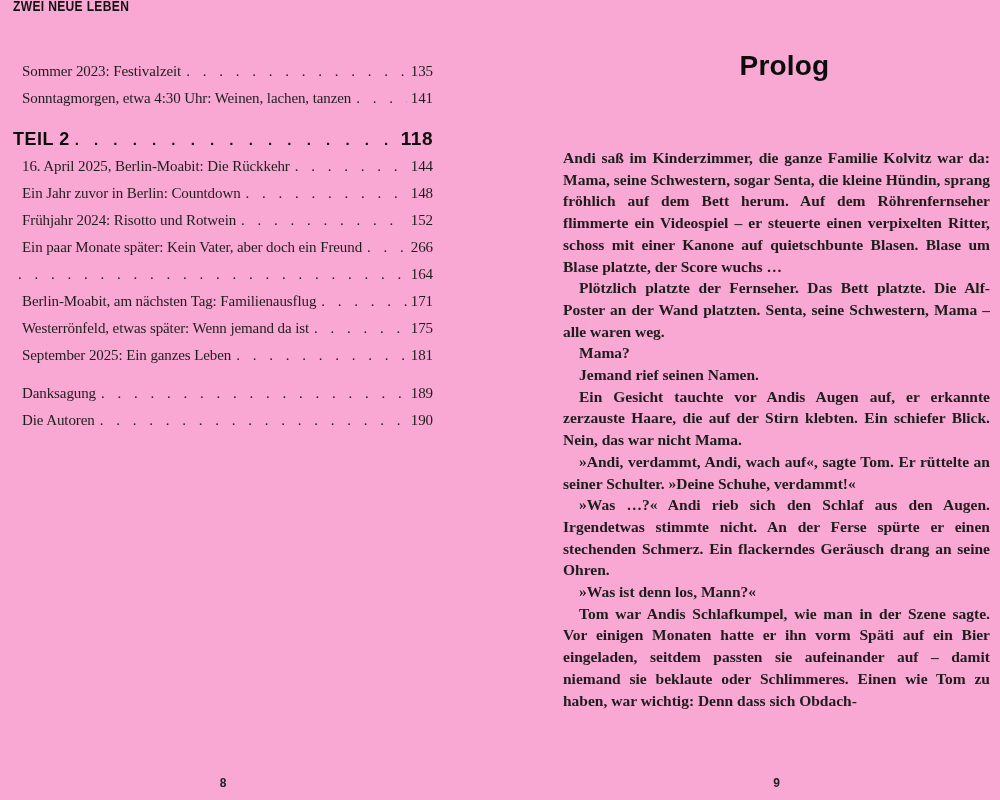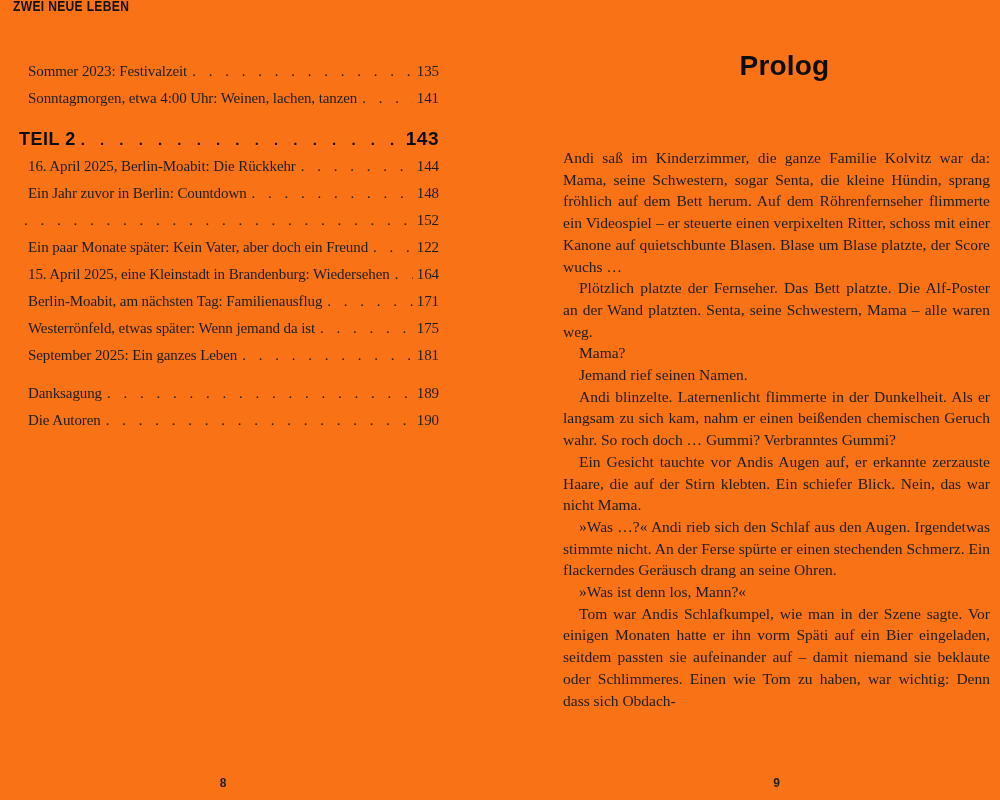--- a/index.html
+++ b/index.html
@@ -4,21 +4,21 @@
 <style>
   html, body {
     margin: 0;
     padding: 0;
     background: #ffffff;
   }
   #stage {
     position: relative;
     width: 1000px;
     height: 800px;
-    background: #f97316;
+    background: #f9a8d4;
     color: #1d1d1d;
     font-family: "Liberation Serif", serif;
     overflow: hidden;
   }
 
   
   .running-header {
     position: absolute;
     top: -2px;
     left: 13px;
@@ -27,21 +27,21 @@
     font-size: 14px;
     letter-spacing: 0.4px;
     color: #111;
     transform: scaleX(0.86);
     transform-origin: left top;
     white-space: nowrap;
   }
   .toc {
     position: absolute;
     top: 63px;
-    left: 19px;
+    left: 13px;
     width: 420px;
     font-size: 15px;
     letter-spacing: -0.1px;
   }
   .toc-row {
     display: flex;
     align-items: baseline;
     height: 27px;
     overflow: hidden;
   }
@@ -104,20 +104,21 @@
     position: absolute;
     top: 147px;
     left: 563px;
     width: 427px;
     height: 618px;
     overflow: hidden;
     font-size: 15.5px;
     line-height: 21.7px;
     text-align: justify;
     hyphens: auto;
+    font-weight: bold;
     -webkit-hyphens: auto;
   }
   .body-text p { margin: 0; }
   .body-text p.indent { text-indent: 16px; }
 
   
   .folio {
     position: absolute;
     top: 776px;
     font-family: "Liberation Sans", sans-serif;
@@ -136,50 +137,50 @@
 
   <div class="running-header">ZWEI NEUE LEBEN</div>
 
   <div class="toc" id="toc-list">
       <div class="toc-row">
         <span class="toc-label">Sommer 2023: Festivalzeit</span>
         <span class="toc-dots">. . . . . . . . . . . . . . . . . . . . . . . . . . . . . . . . . . . . . . . . . . . . . . . . . . . . . . . . . . . . </span>
         <span class="toc-pagenum">135</span>
       </div>
       <div class="toc-row">
-        <span class="toc-label">Sonntagmorgen, etwa 4:00 Uhr: Weinen, lachen, tanzen</span>
+        <span class="toc-label">Sonntagmorgen, etwa 4:30 Uhr: Weinen, lachen, tanzen</span>
         <span class="toc-dots">. . . . . . . . . . . . . . . . . . . . . . . . . . . . . . . . . . . . . . . . . . . . . . . . . . . . . . . . . . . . </span>
         <span class="toc-pagenum">141</span>
       </div>
       <div class="toc-row part">
         <span class="toc-label">TEIL 2</span>
         <span class="toc-dots">. . . . . . . . . . . . . . . . . . . . . . . . . . . . . . . . . . . . . . . . . . . . . . . . . . . . . . . . . . . . </span>
-        <span class="toc-pagenum">143</span>
+        <span class="toc-pagenum">118</span>
       </div>
       <div class="toc-row">
         <span class="toc-label">16. April 2025, Berlin-Moabit: Die Rückkehr</span>
         <span class="toc-dots">. . . . . . . . . . . . . . . . . . . . . . . . . . . . . . . . . . . . . . . . . . . . . . . . . . . . . . . . . . . . </span>
         <span class="toc-pagenum">144</span>
       </div>
       <div class="toc-row">
         <span class="toc-label">Ein Jahr zuvor in Berlin: Countdown</span>
         <span class="toc-dots">. . . . . . . . . . . . . . . . . . . . . . . . . . . . . . . . . . . . . . . . . . . . . . . . . . . . . . . . . . . . </span>
         <span class="toc-pagenum">148</span>
       </div>
       <div class="toc-row">
+        <span class="toc-label">Frühjahr 2024: Risotto und Rotwein</span>
         <span class="toc-dots">. . . . . . . . . . . . . . . . . . . . . . . . . . . . . . . . . . . . . . . . . . . . . . . . . . . . . . . . . . . . </span>
         <span class="toc-pagenum">152</span>
       </div>
       <div class="toc-row">
         <span class="toc-label">Ein paar Monate später: Kein Vater, aber doch ein Freund</span>
         <span class="toc-dots">. . . . . . . . . . . . . . . . . . . . . . . . . . . . . . . . . . . . . . . . . . . . . . . . . . . . . . . . . . . . </span>
-        <span class="toc-pagenum">122</span>
-      </div>
-      <div class="toc-row">
-        <span class="toc-label">15. April 2025, eine Kleinstadt in Brandenburg: Wiedersehen</span>
+        <span class="toc-pagenum">266</span>
+      </div>
+      <div class="toc-row">
         <span class="toc-dots">. . . . . . . . . . . . . . . . . . . . . . . . . . . . . . . . . . . . . . . . . . . . . . . . . . . . . . . . . . . . </span>
         <span class="toc-pagenum">164</span>
       </div>
       <div class="toc-row">
         <span class="toc-label">Berlin-Moabit, am nächsten Tag: Familienausflug</span>
         <span class="toc-dots">. . . . . . . . . . . . . . . . . . . . . . . . . . . . . . . . . . . . . . . . . . . . . . . . . . . . . . . . . . . . </span>
         <span class="toc-pagenum">171</span>
       </div>
       <div class="toc-row">
         <span class="toc-label">Westerrönfeld, etwas später: Wenn jemand da ist</span>
@@ -205,22 +206,22 @@
 
   <div class="folio left">8</div>
 
   <h1 class="chapter-title">Prolog</h1>
 
   <div class="body-text" id="chapter-body">
       <p>Andi saß im Kinderzimmer, die ganze Familie Kolvitz war da: Mama, seine Schwestern, sogar Senta, die kleine Hündin, sprang fröhlich auf dem Bett herum. Auf dem Röhrenfernseher flimmerte ein Videospiel – er steuerte einen verpixelten Ritter, schoss mit einer Kanone auf quietschbunte Blasen. Blase um Blase platzte, der Score wuchs …</p>
       <p class="indent">Plötzlich platzte der Fernseher. Das Bett platzte. Die Alf-Poster an der Wand platzten. Senta, seine Schwestern, Mama – alle waren weg.</p>
       <p class="indent">Mama?</p>
       <p class="indent">Jemand rief seinen Namen.</p>
-      <p class="indent">Andi blinzelte. Laternenlicht flimmerte in der Dunkelheit. Als er langsam zu sich kam, nahm er einen beißenden chemischen Geruch wahr. So roch doch … Gummi? Verbranntes Gummi?</p>
       <p class="indent">Ein Gesicht tauchte vor Andis Augen auf, er erkannte zerzauste Haare, die auf der Stirn klebten. Ein schiefer Blick. Nein, das war nicht Mama.</p>
+      <p class="indent">»Andi, verdammt, Andi, wach auf«, sagte Tom. Er rüttelte an seiner Schulter. »Deine Schuhe, verdammt!«</p>
       <p class="indent">»Was …?« Andi rieb sich den Schlaf aus den Augen. Irgendetwas stimmte nicht. An der Ferse spürte er einen stechenden Schmerz. Ein flackerndes Geräusch drang an seine Ohren.</p>
       <p class="indent">»Was ist denn los, Mann?«</p>
       <p class="indent">Tom war Andis Schlafkumpel, wie man in der Szene sagte. Vor einigen Monaten hatte er ihn vorm Späti auf ein Bier eingeladen, seitdem passten sie aufeinander auf – damit niemand sie beklaute oder Schlimmeres. Einen wie Tom zu haben, war wichtig: Denn dass sich Obdach-</p>
     </div>
 
   <div class="folio right">9</div>
 
 </div>
 
 </body></html>

